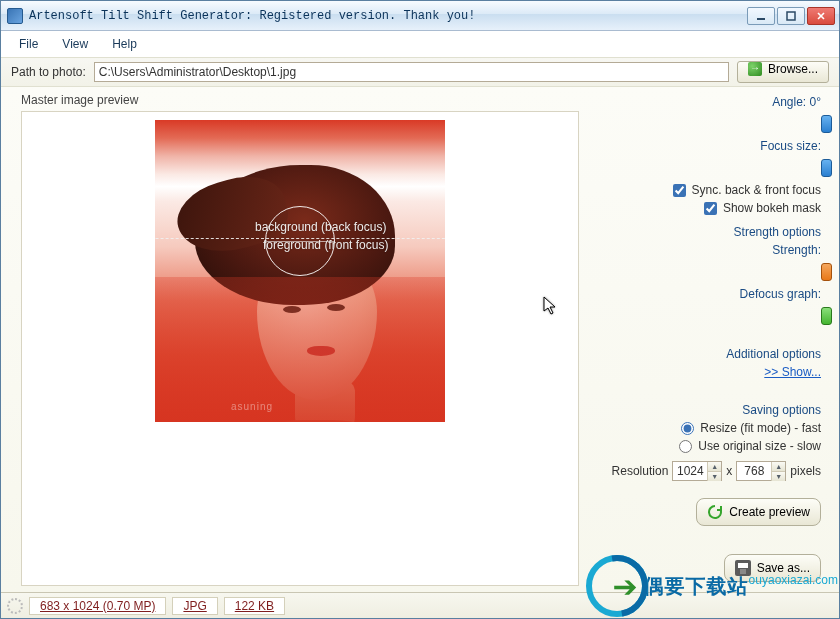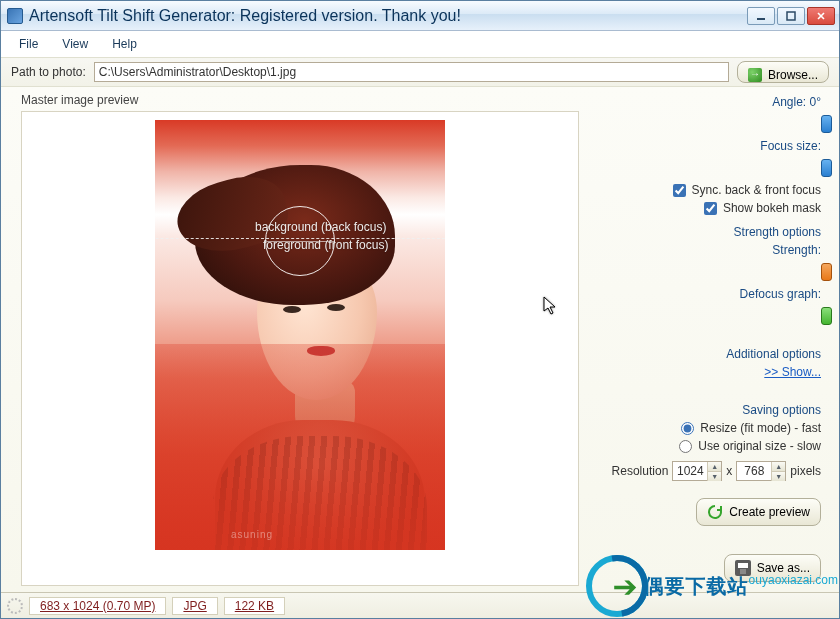--- a/index.html
+++ b/index.html
@@ -2,42 +2,42 @@
 <html><head>
 <meta charset="utf-8">
 <style>
 * { margin: 0; padding: 0; box-sizing: border-box; font-family: "Microsoft YaHei", Tahoma, sans-serif; font-size: 12px; }
 body { background: #fff; width: 840px; height: 619px; overflow: hidden; }
 
 .window { width: 840px; height: 619px; background: #fff; border: 1px solid #5a7fa0; display: flex; flex-direction: column; }
 
 .titlebar { height: 30px; background: linear-gradient(#f7fbff, #dceaf7 45%, #cadef0 46%, #e7f1fb); display: flex; align-items: center; padding: 0 4px 0 6px; border-bottom: 1px solid #a9bbd0; }
 .titlebar .icon { width: 16px; height: 16px; margin-right: 6px; background: linear-gradient(135deg, #3a75b5, #6aa4e0); border: 1px solid #255a8f; border-radius: 2px; }
-.titlebar .title { flex: 1; color: #0b335a; font-size: 16px; }
+.titlebar .title { flex: 1; color: #0b335a; font-size: 12px; font-family: Liberation Mono, monospace; }
 .winbtns { display: flex; gap: 2px; }
 .winbtn { width: 28px; height: 18px; border: 1px solid #7a9bb8; background: linear-gradient(#f2f8ff,#d9e9f6); border-radius: 2px; display:flex; align-items:center; justify-content:center; cursor:pointer; }
 .winbtn.close { background: linear-gradient(#ef7a73,#d94b3e); border-color:#a83428; color:#fff; }
 .winbtn svg { width: 10px; height: 10px; }
 
 .menubar { height: 26px; display: flex; align-items: center; padding-left: 18px; gap: 24px; color: #1a3a5a; background: #fff; }
 .menubar span { cursor: pointer; }
 
 .pathrow { height: 30px; display: flex; align-items: center; padding: 0 10px; gap: 8px; background: linear-gradient(#f7f7f2, #f2f2e8); border-top: 1px solid #e0e0d0; border-bottom: 1px solid #e0e0d0; }
 .pathrow label { color: #333; white-space: nowrap; }
 .path-input { flex: 1; height: 20px; border: 1px solid #b4aa96; background: #fff; padding: 0 4px; color: #333; }
-.browse-btn { width: 92px; height: 22px; border: 1px solid #b3b09a; background: linear-gradient(#fdfdf7,#e9e7d5); border-radius: 8px; display:flex; align-items:flex-end; justify-content:center; gap:6px; cursor:pointer; }
+.browse-btn { width: 92px; height: 22px; border: 1px solid #b3b09a; background: linear-gradient(#fdfdf7,#e9e7d5); border-radius: 3px; display:flex; align-items:flex-start; justify-content:center; gap:6px; cursor:pointer; }
 .browse-btn .ic { width:14px; height:14px; background: radial-gradient(circle at 30% 30%, #7dd26a, #2e8b1f); border-radius: 2px; position:relative; }
 .browse-btn .ic::after { content:"→"; position:absolute; top:-1px; left:2px; font-size:10px; color:#fff;}
 
 .body { flex: 1; display: flex; background: linear-gradient(#fcfcf7,#f7f7ed); }
 
 .preview-pane { flex: 1; padding: 6px 20px; display:flex; flex-direction:column; }
 .preview-label { color: #444; margin-bottom: 4px; }
 .preview-area { flex:1; position:relative; background: #fff; border: 1px solid #d8d4c2; }
-.photo { position:absolute; left:50%; top:8px; transform:translateX(-50%); width: 290px; height: 430px; overflow:hidden; }
+.photo { position:absolute; left:50%; top:8px; transform:translateX(-50%); width: 290px; height: 302px; overflow:hidden; }
 .grad { position:absolute; inset:0; background: linear-gradient(to bottom,
   #d93a26 0%,
   #e36a55 6%,
   #f0b4a8 12%,
   #fbe9e4 18%,
   #ffffff 22%,
   #fbe9e4 27%,
   #f6cabe 42%,
   #e87a62 60%,
   #e0543a 78%,

